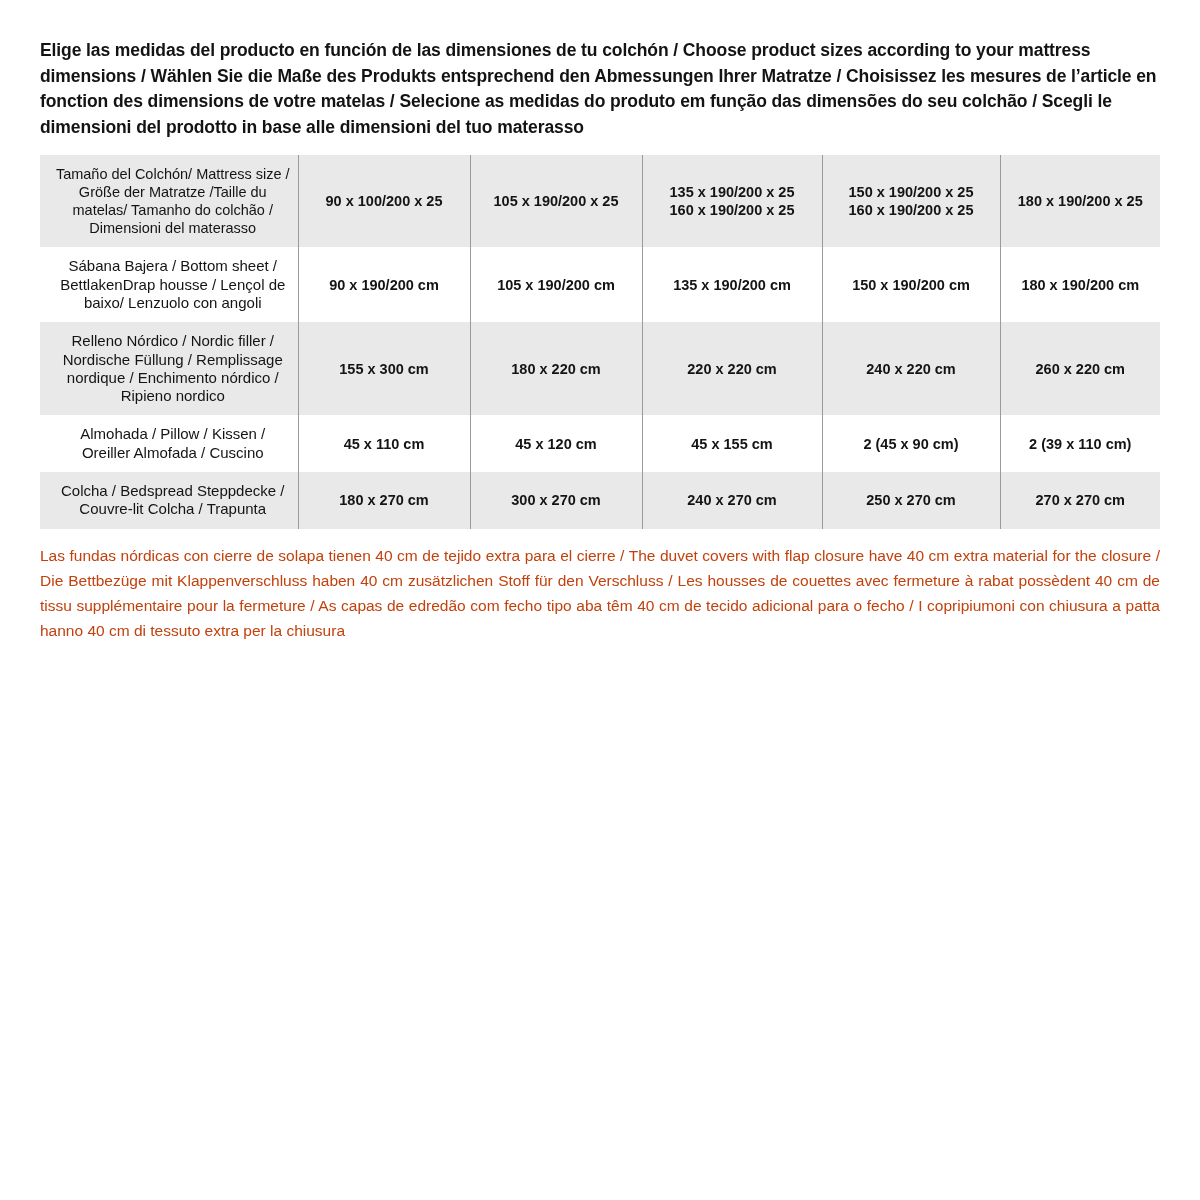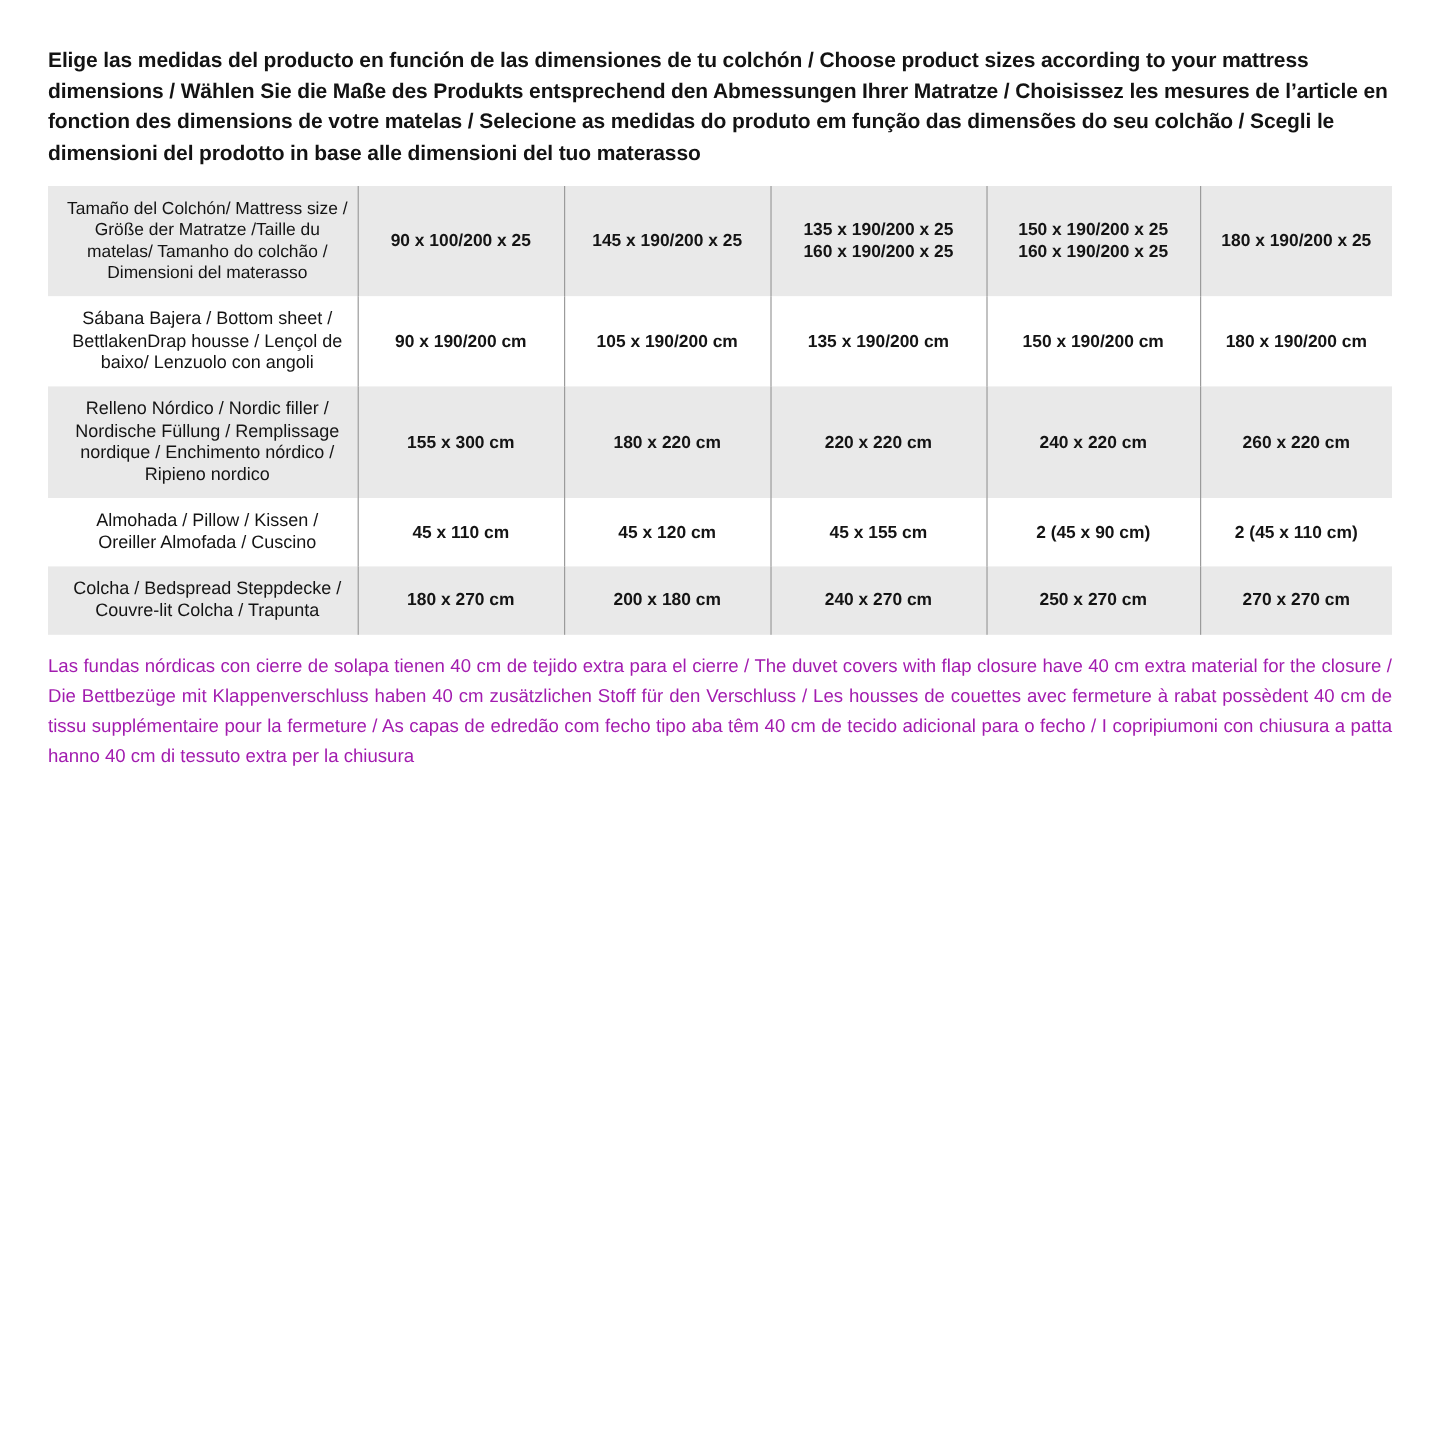--- a/index.html
+++ b/index.html
@@ -66,21 +66,21 @@
     line-height: 1.25;
   }
   table.sizes td.multi {
     line-height: 1.45;
   }
   .cellline { display: block; }
   .footnote {
     font-size: 15.5px;
     line-height: 1.62;
     margin-top: 14px;
-    color: #a21caf;
+    color: #c2410c;
     text-align: justify;
     width: 1120px;
   }
 </style>
 </head>
 <body>
 
 <div class="page">
 
   <p class="intro">Elige las medidas del producto en función de las dimensiones de tu colchón / Choose product sizes according to your mattress dimensions / Wählen Sie die Maße des Produkts entsprechend den Abmessungen Ihrer Matratze / Choisissez les mesures de l’article en fonction des dimensions de votre matelas / Selecione as medidas do produto em função das dimensões do seu colchão / Scegli le dimensioni del prodotto in base alle dimensioni del tuo materasso</p>
@@ -94,21 +94,21 @@
         <col class="c4">
         <col class="c5">
     </colgroup>
     <tbody>
       <tr class="header">
         <td class="label">Tamaño del Colchón/ Mattress size / Größe der Matratze /Taille du matelas/ Tamanho do colchão / Dimensioni del materasso</td>
         <td class="multi">
           <span class="cellline">90 x 100/200 x 25</span>
         </td>
         <td class="multi">
-          <span class="cellline">145 x 190/200 x 25</span>
+          <span class="cellline">105 x 190/200 x 25</span>
         </td>
         <td class="multi">
           <span class="cellline">135 x 190/200 x 25</span>
           <span class="cellline">160 x 190/200 x 25</span>
         </td>
         <td class="multi">
           <span class="cellline">150 x 190/200 x 25</span>
           <span class="cellline">160 x 190/200 x 25</span>
         </td>
         <td class="multi">
@@ -135,27 +135,27 @@
         <td>240 x 220 cm</td>
         <td>260 x 220 cm</td>
       </tr>
 
       <tr class="plain">
         <td class="label">Almohada  / Pillow / Kissen / Oreiller Almofada / Cuscino</td>
         <td>45 x 110 cm</td>
         <td>45 x 120 cm</td>
         <td>45 x 155 cm</td>
         <td>2 (45 x 90 cm)</td>
-        <td>2 (45 x 110 cm)</td>
+        <td>2 (39 x 110 cm)</td>
       </tr>
 
       <tr class="shade">
         <td class="label">Colcha / Bedspread Steppdecke / Couvre-lit Colcha / Trapunta</td>
         <td>180 x 270 cm</td>
-        <td>200 x 180 cm</td>
+        <td>300 x 270 cm</td>
         <td>240 x 270 cm</td>
         <td>250 x 270 cm</td>
         <td>270 x 270 cm</td>
       </tr>
 
     </tbody>
   </table>
 
   <p class="footnote">Las fundas nórdicas con cierre de solapa tienen 40 cm de tejido extra para el cierre  / The duvet covers with flap closure have 40 cm extra material for the closure / Die Bettbezüge mit Klappenverschluss haben 40 cm zusätzlichen Stoff für den Verschluss / Les housses de couettes avec fermeture à rabat possèdent 40 cm de tissu supplémentaire pour la fermeture / As capas de edredão com fecho tipo aba têm 40 cm de tecido adicional para o fecho / I copripiumoni con chiusura a patta hanno 40 cm di tessuto extra per la chiusura</p>
 

